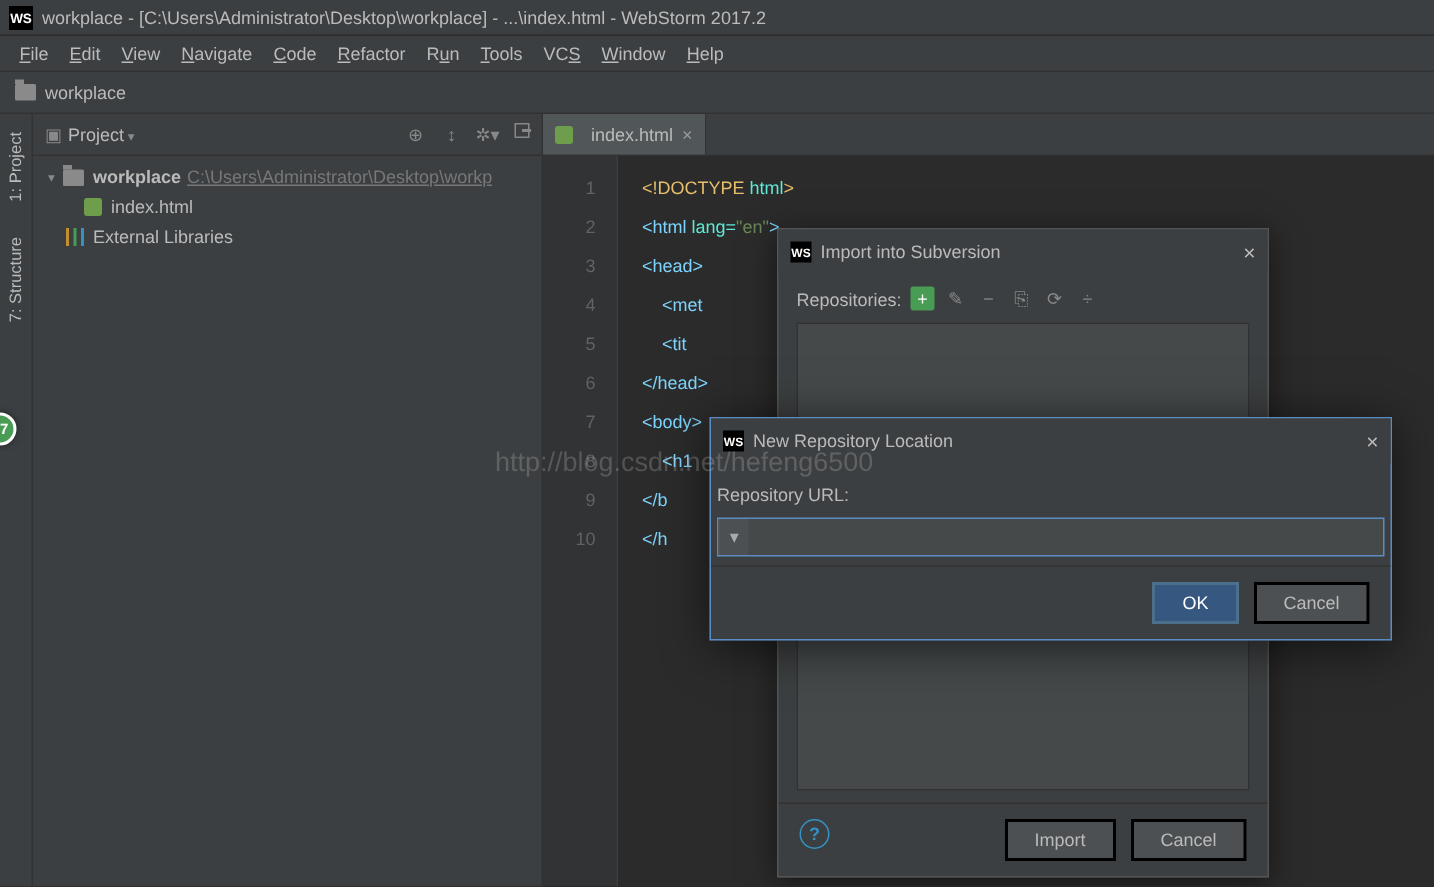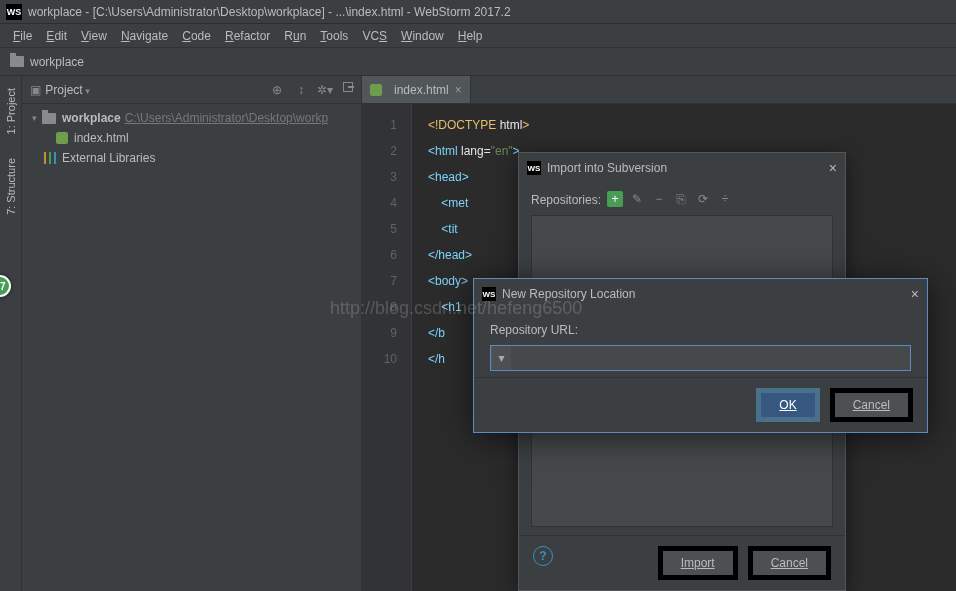--- a/index.html
+++ b/index.html
@@ -46,36 +46,36 @@
 
 
 .editor { flex: 1; background: #2b2b2b; display: flex; flex-direction: column; }
 .tabs { height: 28px; background: #3c3f41; display: flex; border-bottom: 1px solid #323232; }
 .tab { display: flex; align-items: center; padding: 0 8px; background: #515658; border-right: 1px solid #323232; gap: 6px; }
 .tab .x { color: #999; }
 .code-area { display: flex; flex: 1; font-family: "Consolas", monospace; font-size: 14px; }
 .gutter { width: 50px; text-align: right; padding: 8px 14px 0 0; color: #606366; line-height: 26px; background: #313335; border-right: 1px solid #3d3d3d; }
 .code { padding: 8px 0 0 16px; line-height: 26px; white-space: pre; }
 .c-tag { color: #7dd3fc; }
-.c-attr { color: #e5e5e5; }
+.c-attr { color: #5eead4; }
 .c-val { color: #6a8759; }
 .c-doc { color: #e8bf6a; }
 
 
 .dlg { position: absolute; background: #3c3f41; border: 1px solid #555; box-shadow: 0 4px 20px rgba(0,0,0,.5); }
 .dlg-title { height: 30px; display: flex; align-items: center; padding: 0 8px; background: #3c3f41; }
 .dlg-title .ws-sm { width: 14px; height: 14px; background: #000; color: #fff; font-size: 8px; font-weight: bold; display: flex; align-items: center; justify-content: center; margin-right: 6px; }
 .dlg-title .close-x { margin-left: auto; color: #bbb; font-size: 14px; cursor: default; }
 .dlg-body { padding: 8px 12px; }
 .dlg-row { display: flex; align-items: flex-end; gap: 6px; margin-bottom: 8px; }
 .toolbar-ico { width: 16px; height: 16px; display: flex; align-items: center; justify-content: center; font-size: 12px; color: #888; }
 .plus { background: #499C54; color: #fff; border-radius: 2px; }
 .panel-empty { background: #45494a; border: 1px solid #323232; height: 312px; }
 .dlg-footer { padding: 10px 14px; display: flex; justify-content: flex-end; gap: 10px; border-top: 1px solid #323232; }
-.btn { padding: 5px 18px; background: #4c5052; border: 5px solid #000000; color: #bbb; cursor: default; text-decoration: underline; }
+.btn { padding: 5px 18px; background: #4c5052; border: 2px solid #000000; color: #bbb; cursor: default; }
 .btn.primary { background: #365880; border-color: #4a708b; color: #fff; }
 .help-ico { width: 20px; height: 20px; border: 1px solid #3592c4; border-radius: 50%; color: #3592c4; display: flex; align-items: center; justify-content: center; font-weight: bold; margin-right: auto; }
 
 
 .dlg2 { position: absolute; background: #3c3f41; border: 1px solid #5a8bc2; box-shadow: 0 4px 30px rgba(0,0,0,.6); }
 .combo { width: 100%; height: 26px; background: #45494a; border: 1px solid #5a8bc2; display: flex; align-items: center; }
 .combo input { flex: 1; background: transparent; border: none; color: #bbb; padding: 0 8px; outline: none; font-size: 12px; }
 .combo .dd { width: 20px; height: 24px; background: #4c5052; border-left: 1px solid #555; text-align: center; line-height: 24px; color: #aaa; }
 
 .watermark { position: absolute; left: 330px; top: 298px; color: rgba(200,200,200,.25); font-size: 18px; font-family: Arial; z-index: 1; pointer-events: none; }
@@ -205,21 +205,21 @@
     <div class="btn">Cancel</div>
   </div>
 </div>
 
 <div class="dlg2" style="left:473px; top:278px; width:455px;">
   <div class="dlg-title">
     <div class="ws-sm">WS</div>
     <span>New Repository Location</span>
     <span class="close-x">×</span>
   </div>
-  <div class="dlg-body" style="padding:14px 16px 6px">
+  <div class="dlg-body" style="padding:14px 4px 6px">
     <div style="margin-bottom:8px">Repository URL:</div>
     <div class="combo">
       <div class="dd">▾</div>
     </div>
   </div>
   <div class="dlg-footer">
     <div class="btn primary">OK</div>
     <div class="btn">Cancel</div>
   </div>
 </div>

